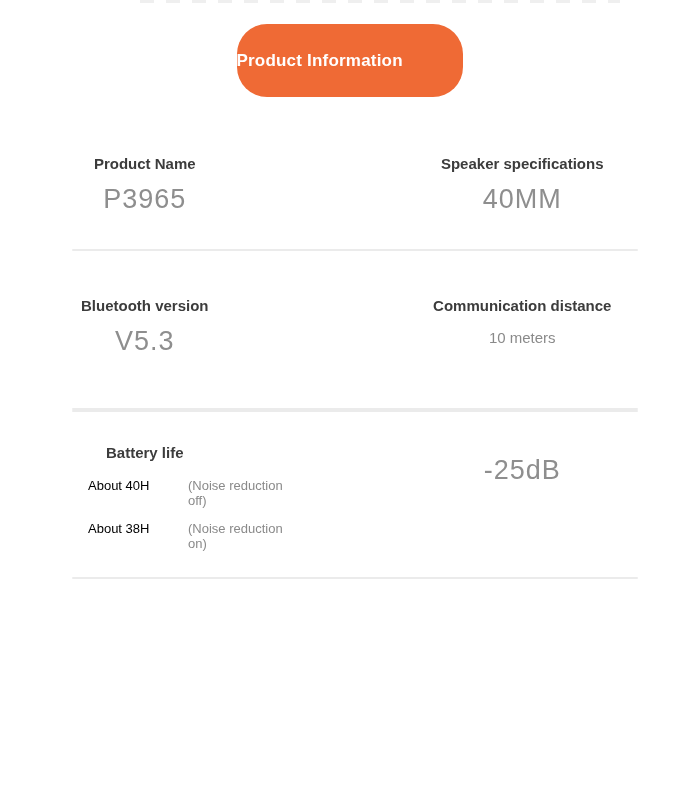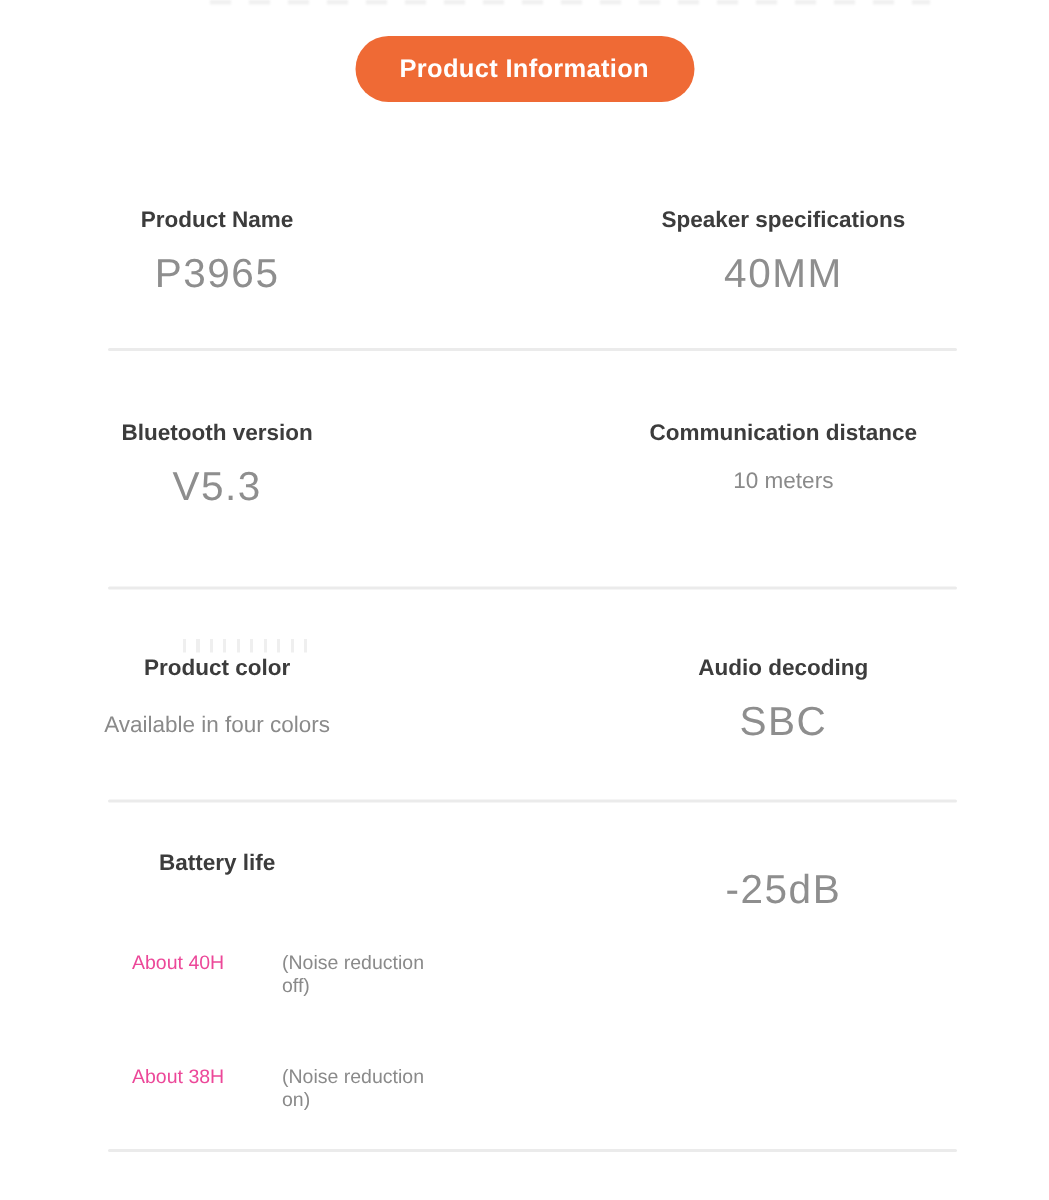--- a/index.html
+++ b/index.html
@@ -22,27 +22,26 @@
     top: 0; left: 140px;
     width: 480px; height: 3px;
     background: repeating-linear-gradient(90deg, #d9d9d9 0 14px, transparent 14px 26px);
     opacity: .4;
     filter: blur(.6px);
   }
 
   
   .badge {
     width: 226px;
-    height: 44px;
-    margin: 24px auto 12px auto;
+    height: 73px;
+    margin: 24px auto 0 auto;
     background: #EF6A35;
     border-radius: 30px;
     display: flex;
     align-items: center;
-    justify-content: center;
     color: #ffffff;
     font-size: 17px;
     font-weight: 700;
     letter-spacing: .2px;
   }
 
   
   .section {
     position: relative;
     display: grid;
@@ -95,24 +94,23 @@
     display: flex;
     flex-direction: column;
     gap: 13px;
     align-items: flex-start;
     padding-left: 88px;
     text-align: left;
   }
   .battery-row { display: flex; align-items: baseline; }
   .battery-time {
     font-size: 13px;
-    color: #ec4899;
+    color: #000000;
     width: 62px;
     flex: 0 0 auto;
-    margin-top: 33px;
   }
   .battery-cond {
     font-size: 13px;
     color: #8A8A8A;
     margin-left: 38px;
   }
 
   .divider {
     height: 2px;
     background: #EBEBEB;
@@ -149,31 +147,20 @@
       <div class="spec-label">Bluetooth version</div>
       <div class="value-lg">V5.3</div>
     </div>
     <div class="cell cell-right">
       <div class="spec-label">Communication distance</div>
       <div class="value-sm">10 meters</div>
     </div>
   </div>
   <div class="divider"></div>
 
-  <div class="section sec-3">
-    <div class="ghost-color"></div>
-    <div class="cell cell-left">
-      <div class="spec-label">Product color</div>
-      <div class="value-sm">Available in four colors</div>
-    </div>
-    <div class="cell cell-right">
-      <div class="spec-label">Audio decoding</div>
-      <div class="value-lg">SBC</div>
-    </div>
-  </div>
   <div class="divider"></div>
 
   <div class="section sec-4">
     <div class="cell cell-left">
       <div class="spec-label">Battery life</div>
       <div class="battery-rows">
         <div class="battery-row">
           <span class="battery-time">About 40H</span>
           <span class="battery-cond">(Noise reduction off)</span>
         </div>

